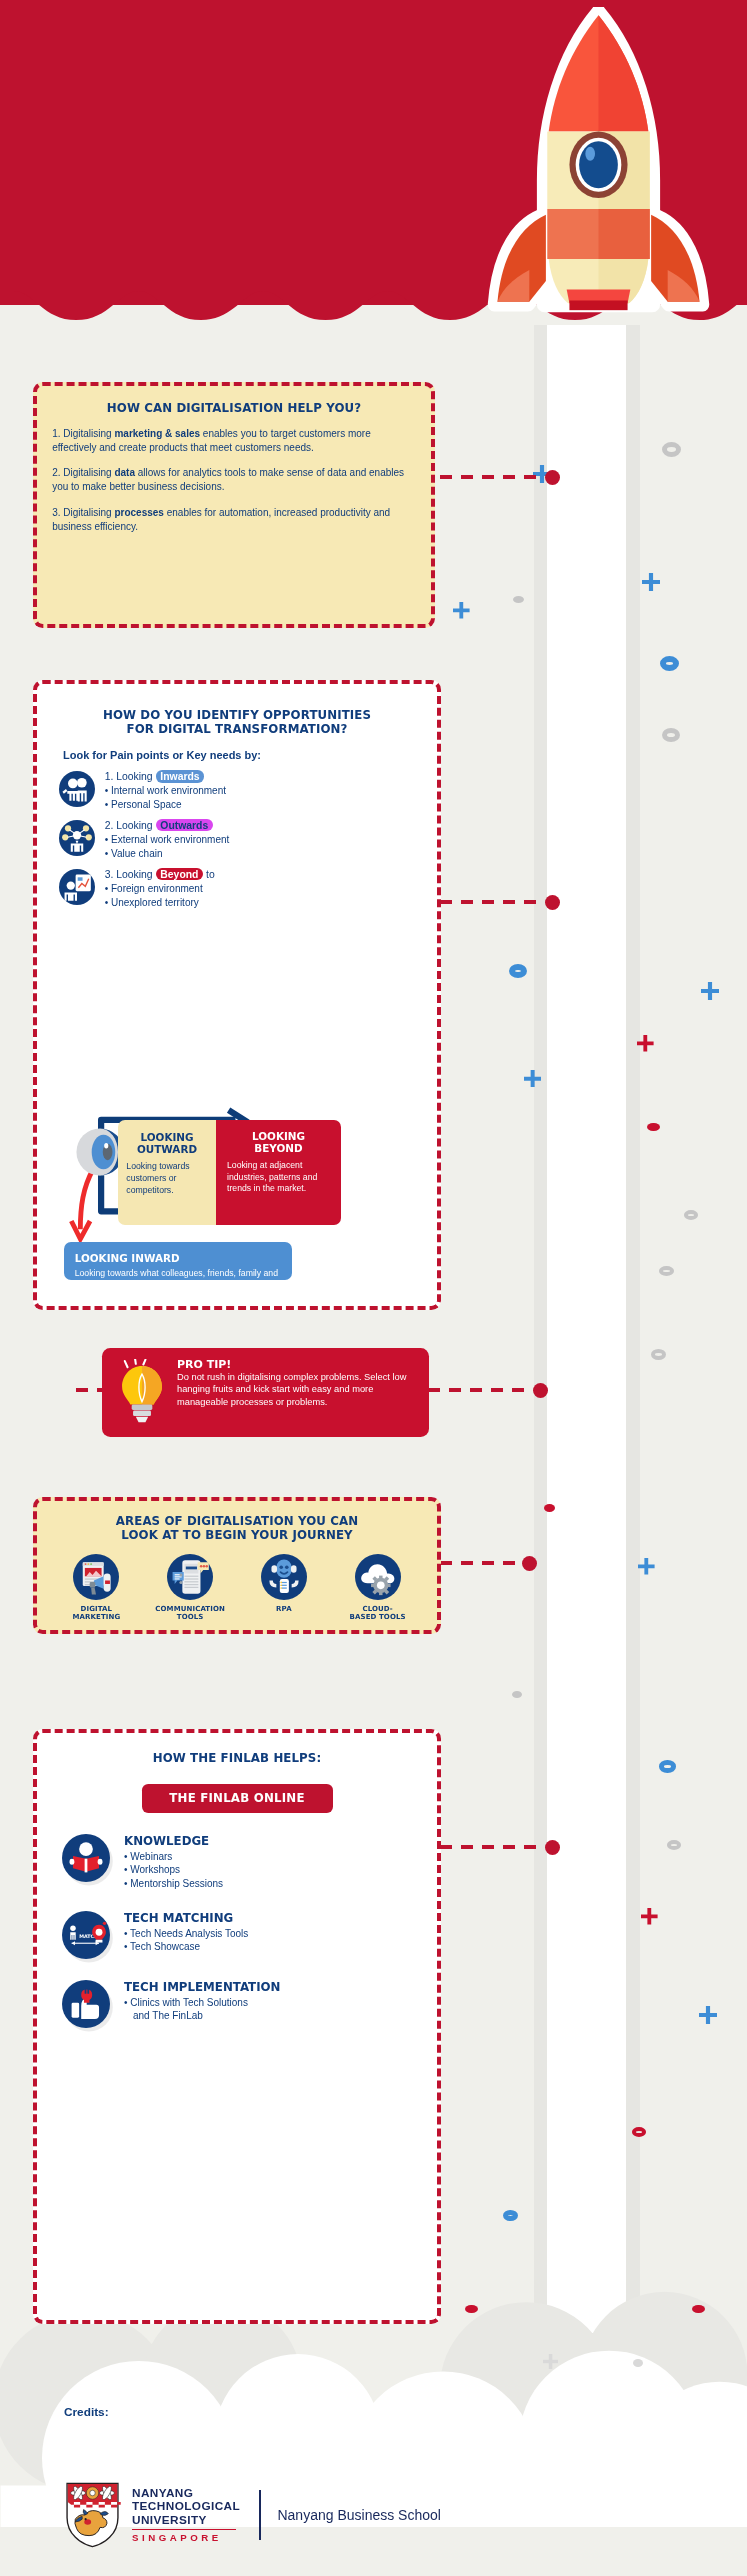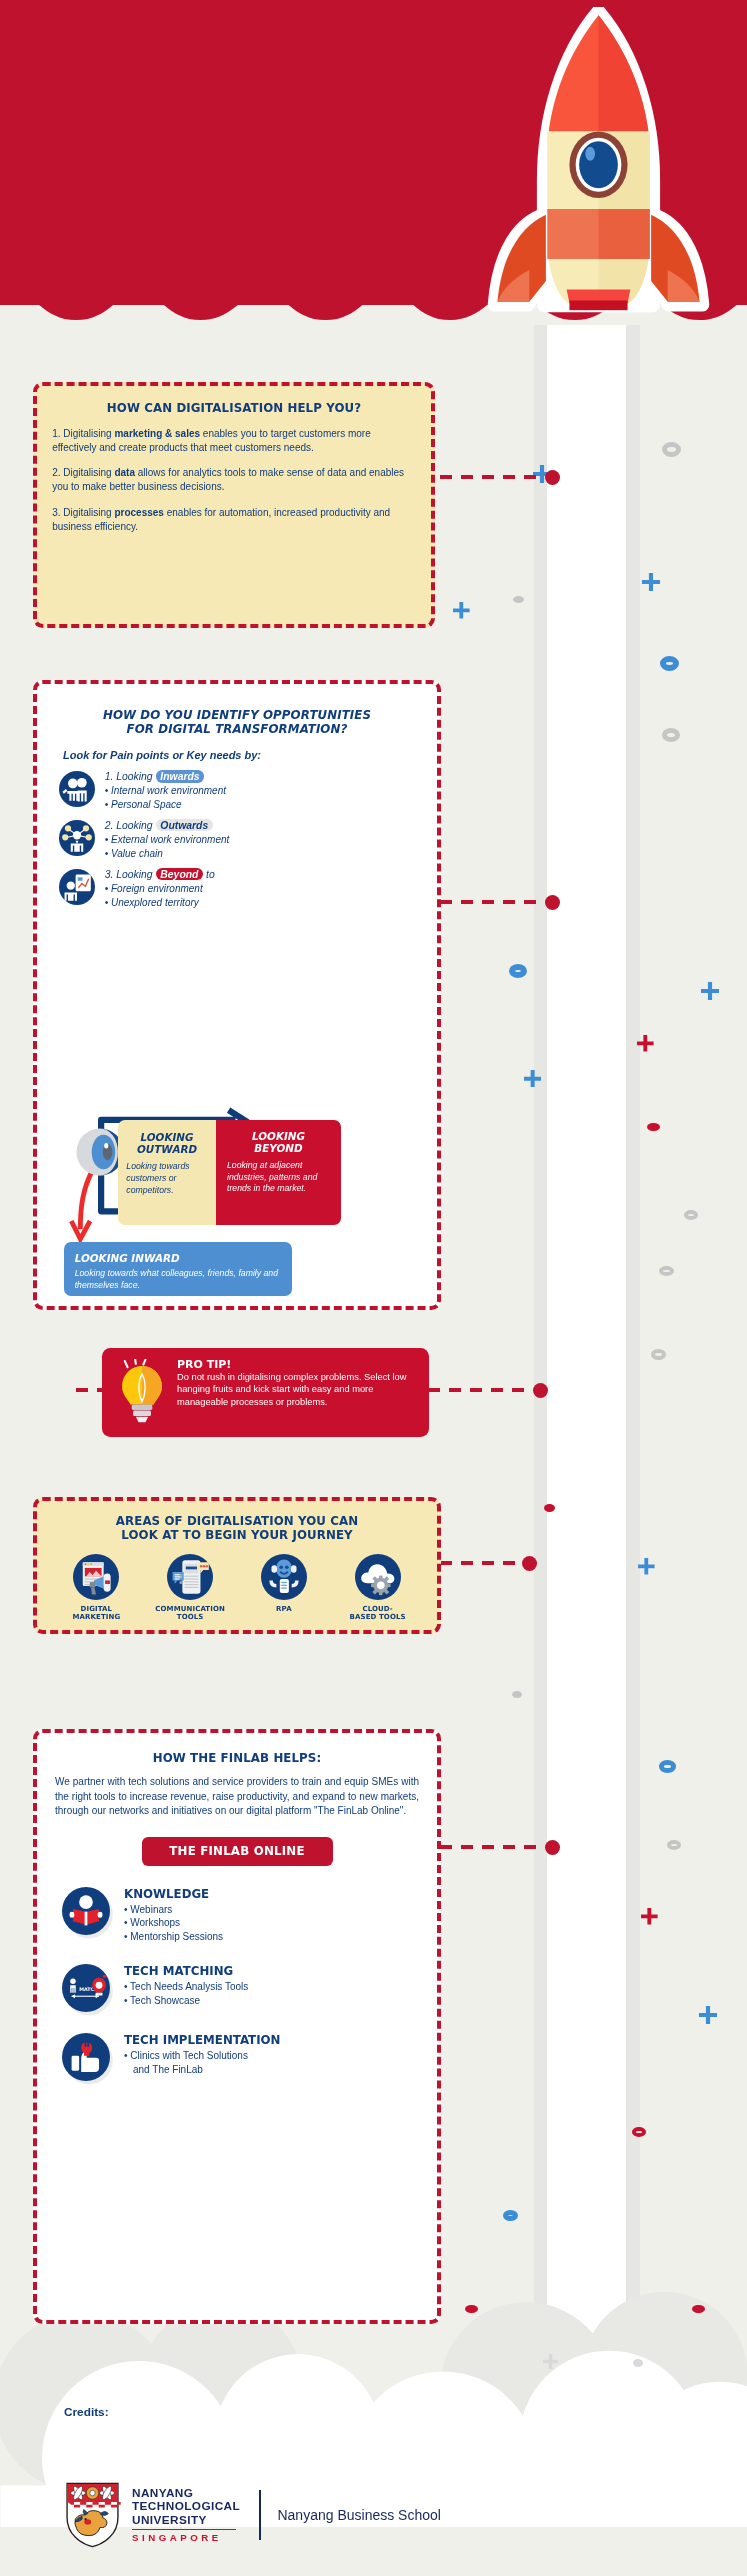--- a/index.html
+++ b/index.html
@@ -97,60 +97,60 @@
     line-height: 1.42;
   }
   .body-text b { font-weight: bold; }
 
   
   #sec1 { left: 33px; top: 382px; width: 402px; height: 246px; }
   #sec1 .card-title { margin: 15.2px 0 11px 0; }
   #sec1 .body-text { margin: 0 15.2px 11px 15.2px; }
 
   
-  #sec2 { left: 33px; top: 680px; width: 408px; height: 630px; font-style: italic; }
+  #sec2 { left: 33px; top: 680px; width: 408px; height: 630px; }
   #sec2 .card-title { margin: 23.5px 16.6px 0 16.6px; }
   .lead {
     color: #103D7C; font-size: 11px; font-weight: bold;
     margin: 12.5px 0 7px 26px;
   }
   .opt-row { display: flex; align-items: flex-start; margin: 5.5px 0 0 22px; }
   .opt-circle {
     width: 36px; height: 36px; border-radius: 50%;
     background: #103D7C; flex: 0 0 36px; margin-right: 9.7px; margin-top: 2.8px;
     position: relative;
   }
   .opt-txt { color: #103D7C; font-size: 10px; line-height: 1.38; padding-top: 1.4px; }
   .opt-head { font-size: 10.4px; }
   .hl-blue {
     background: #5B93D4; color: #FFFFFF; font-weight: bold;
     border-radius: 6.2px; padding: 0.7px 4.8px;
   }
   .hl-cream {
-    background: #e5e5e5; color: #103D7C; font-weight: bold;
+    background: #d946ef; color: #103D7C; font-weight: bold;
     border-radius: 6.2px; padding: 0.7px 4.8px;
   }
   .hl-red {
     background: #C8102E; color: #FFFFFF; font-weight: bold;
     border-radius: 6.2px; padding: 0.7px 4.8px;
   }
 
   
   .eyediag { position: absolute; left: 17px; top: 422px; width: 388px; height: 187px; }
   .eyeball { position: absolute; left: 19.4px; top: 19.4px; }
   .panel-out {
     position: absolute; left: 64px; top: 14px; width: 98px; height: 105px;
     background: #F5E7B2; border-radius: 7px 0 0 7px;
   }
   .panel-beyond {
     position: absolute; left: 162px; top: 14px; width: 125px; height: 105px;
     background: #C8102E; border-radius: 0 7px 7px 0;
   }
   .panel-in {
-    position: absolute; left: 9.7px; top: 136px; width: 228px; height: 54px;
+    position: absolute; left: 9.7px; top: 136px; width: 228px; height: 38px;
     background: #4E8FD2; border-radius: 7px;
   }
   .panel-h {
     font-family: "DejaVu Sans", sans-serif; font-weight: bold;
     font-size: 10.4px; line-height: 1.2; text-transform: uppercase;
   }
   .panel-p { font-size: 8.7px; line-height: 1.34; }
 
   
   #protip {
@@ -644,21 +644,20 @@
         <div class="area-label">
           <div>CLOUD-</div>
           <div>BASED TOOLS</div>
         </div>
       </div>
     </div>
   </div>
 
   <div class="card white" id="sec4">
     <div class="card-title">HOW THE FINLAB HELPS:</div>
-    <p class="finlab-p">We partner with tech solutions and service providers to train and equip SMEs with the right tools to increase revenue, raise productivity, and expand to new markets, through our networks and initiatives on our digital platform "The FinLab Online".</p>
     <button class="finlab-btn">THE FINLAB ONLINE</button>
 
     <div class="svc-row">
       <div class="svc-circle">
         <svg width="48" height="48" viewBox="0 0 70 70">
           <circle cx="35" cy="22" r="10" fill="#FFFFFF"></circle>
           <path d="M35 36 L16 32 v18 l19 5 z" fill="#E3202C"></path>
           <path d="M35 36 L54 32 v18 l-19 5 z" fill="#E3202C"></path>
           <rect x="11" y="36" width="7" height="9" rx="3.5" fill="#FFFFFF"></rect>
           <rect x="52" y="36" width="7" height="9" rx="3.5" fill="#FFFFFF"></rect>

